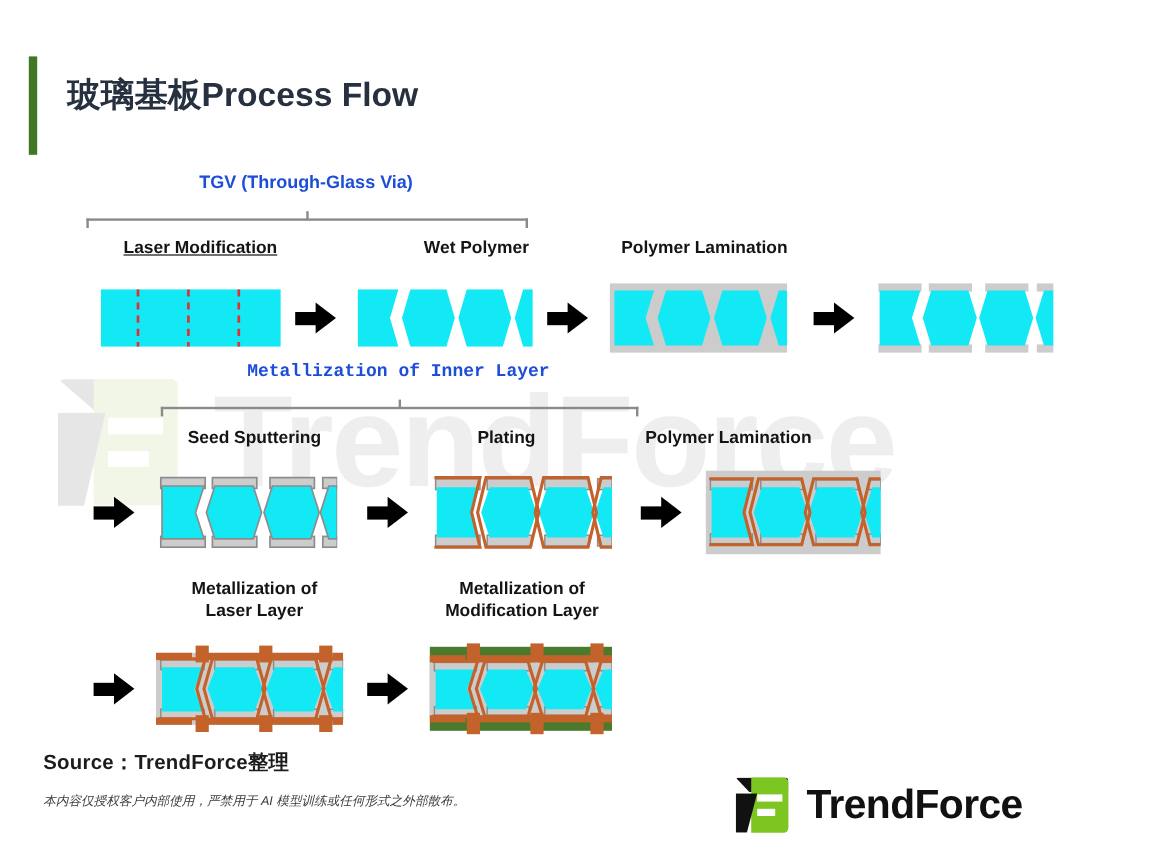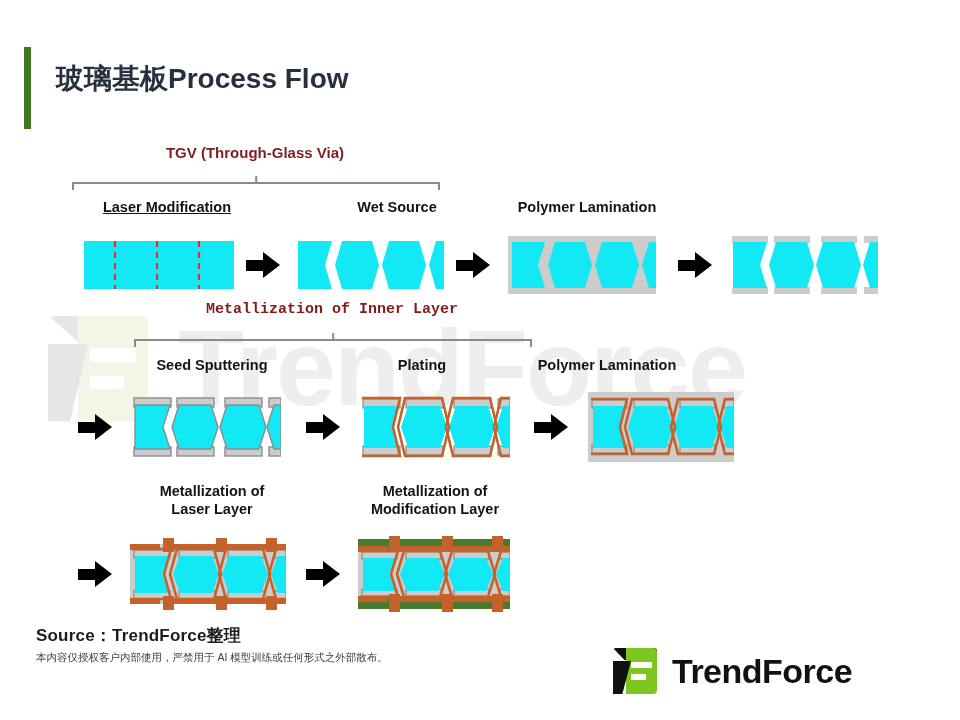--- a/index.html
+++ b/index.html
@@ -36,21 +36,21 @@
   .accent-bar{position:absolute;left:24px;top:47px;width:7px;height:82px;background:#3f7725;z-index:3;}
   .title{
     position:absolute;left:56px;top:60px;z-index:3;
     font-size:28px;font-weight:700;color:#26303f;letter-spacing:0px;white-space:nowrap;
   }
 
   
   .diagram{position:absolute;left:0;top:0;width:960px;height:640px;z-index:2;}
 
   .group-title{
-    position:absolute;font-size:15px;font-weight:700;color:#7f1d1d;white-space:nowrap;
+    position:absolute;font-size:15px;font-weight:700;color:#1d4ed8;white-space:nowrap;
     text-align:center;
   }
   .step-title{
     position:absolute;font-size:14.5px;font-weight:700;color:#141414;white-space:nowrap;
     text-align:center;line-height:1.22;
   }
 
   
   .bracket{position:absolute;height:14px;}
   .bracket .bar{position:absolute;left:0;right:0;top:6px;height:1.6px;background:#8a8a8a;}
@@ -109,21 +109,21 @@
     <div class="group-title" style="left:70px;top:144px;width:370px;">TGV (Through-Glass Via)</div>
 
     <div class="bracket" style="left:72px;top:176px;width:368px;">
       <div class="tick"></div>
         <div class="bar"></div>
         <div class="lcap"></div>
         <div class="rcap"></div>
     </div>
 
     <div class="step-title" style="left:0px;top:199px;width:334px;text-decoration:underline;">Laser Modification</div>
-    <div class="step-title" style="left:230px;top:199px;width:334px;">Wet Source</div>
+    <div class="step-title" style="left:230px;top:199px;width:334px;">Wet Polymer</div>
     <div class="step-title" style="left:420px;top:199px;width:334px;">Polymer Lamination</div>
 
     <div class="stack" style="left:84px;top:241px;">
       <svg width="150" height="48" viewBox="0 0 150 48">
         <rect x="0" y="0" width="150" height="48" fill="#12e9f5"></rect>
         <g stroke="#e03030" stroke-width="2.2" stroke-dasharray="6 5">
           <line x1="31" y1="0" x2="31" y2="48"></line>
           <line x1="73" y1="0" x2="73" y2="48"></line>
           <line x1="115" y1="0" x2="115" y2="48"></line>
         </g>
@@ -398,21 +398,21 @@
           <rect x="134" y="0" width="11" height="16"></rect>
             <rect x="134" y="58" width="11" height="18"></rect>
         </g>
       </svg>
     </div>
 
   </div>
 
   <div class="footer">
     <div class="src">Source：TrendForce整理</div>
-    <div class="disc" style="margin-top:2px;">本内容仅授权客户内部使用，严禁用于 AI 模型训练或任何形式之外部散布。</div>
+    <div class="disc" style="margin-top:13px;font-style:italic;">本内容仅授权客户内部使用，严禁用于 AI 模型训练或任何形式之外部散布。</div>
   </div>
 
   <div class="logo">
     <div class="logo-mark">
       <div class="lm-black-top"></div>
       <div class="lm-green"></div>
       <div class="lm-slot1"></div>
       <div class="lm-slot2"></div>
       <div class="lm-black-leg"></div>
     </div>

